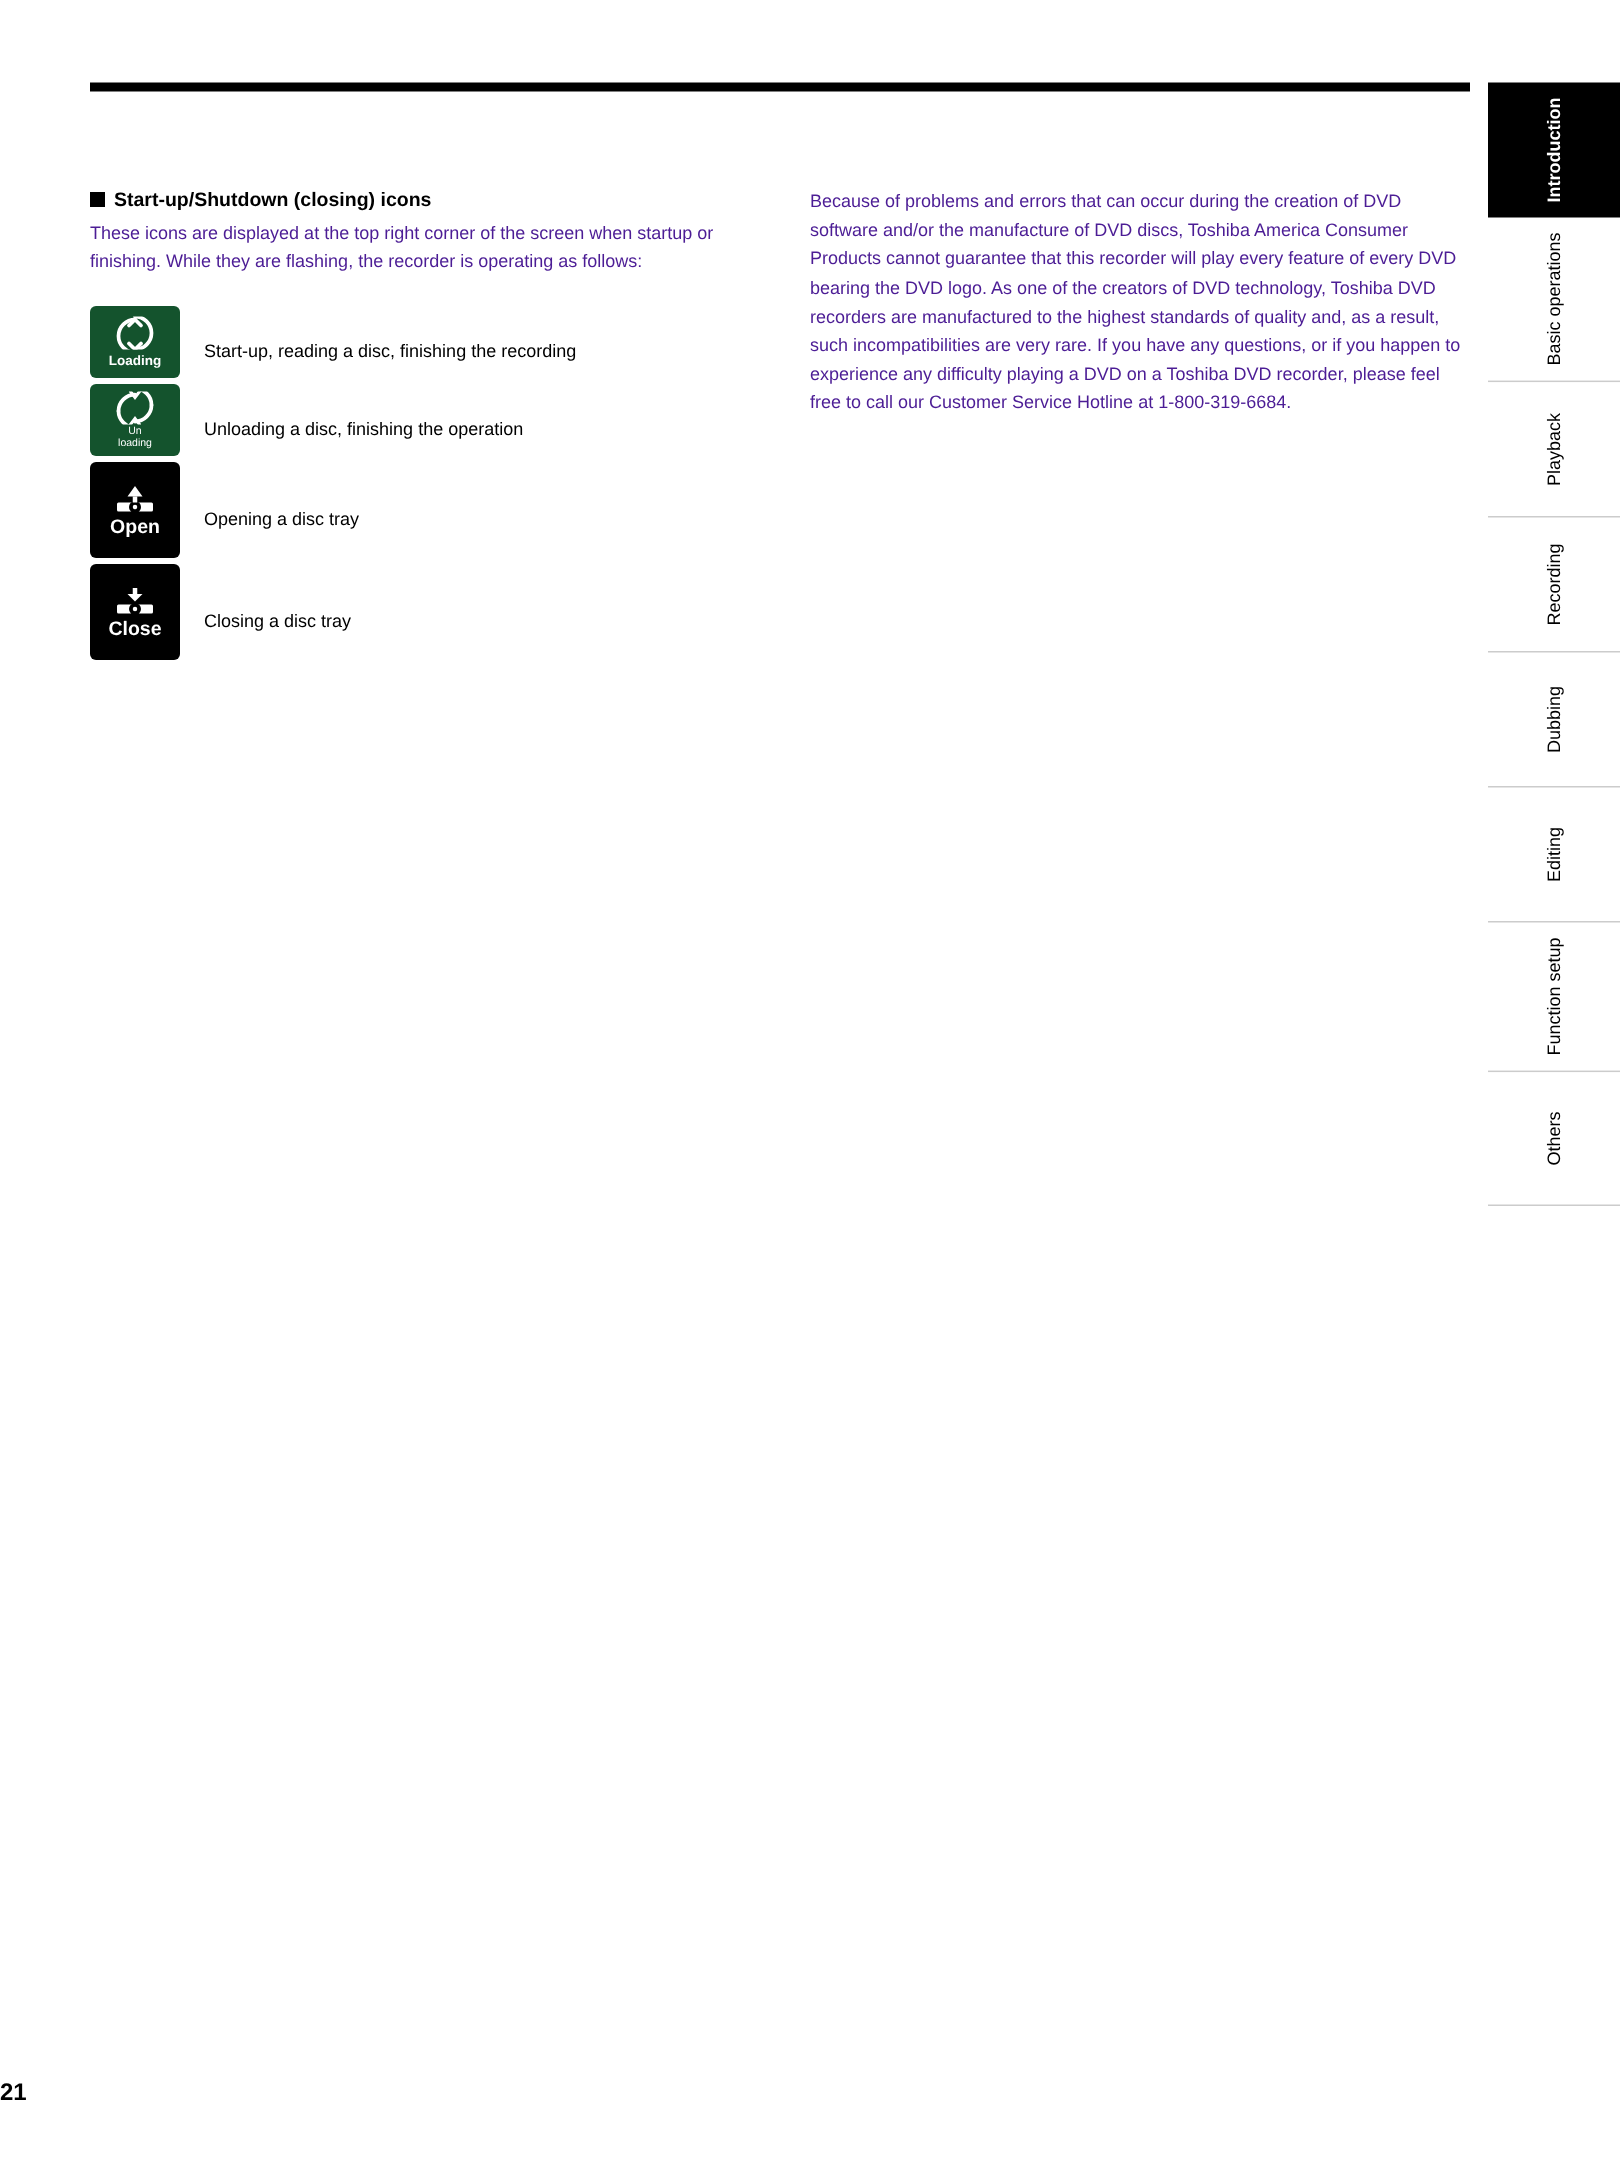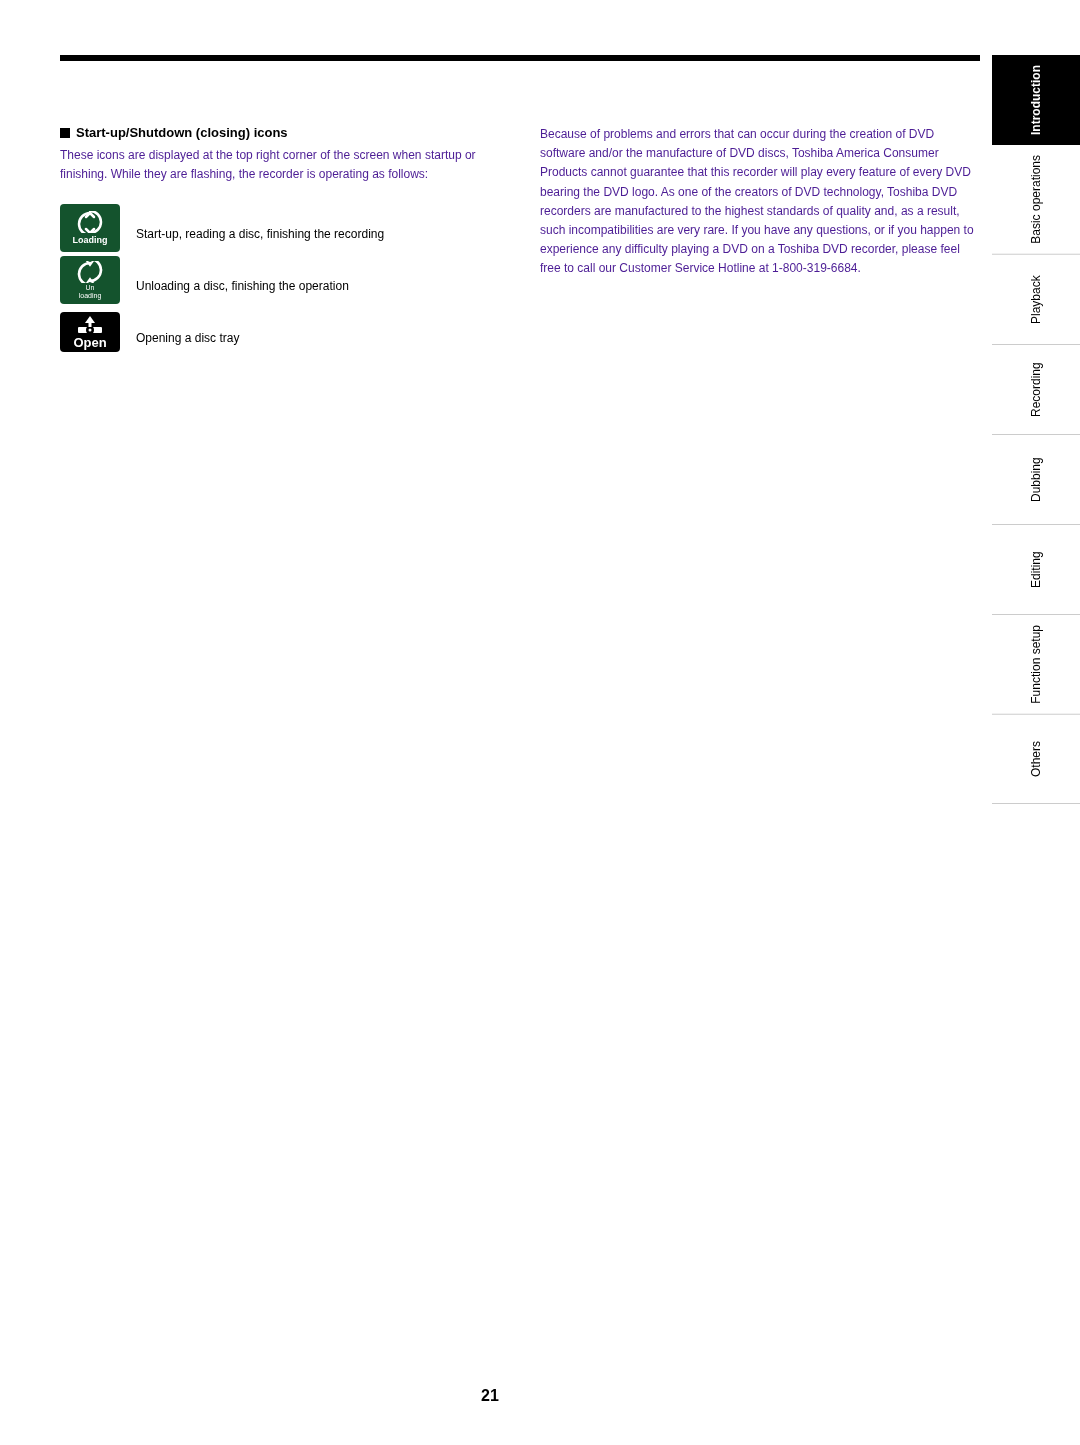--- a/index.html
+++ b/index.html
@@ -163,29 +163,28 @@
       color: #000000;
       margin-top: 11px;
     }
 
     
     .page-number {
       position: absolute;
       bottom: 40px;
       left: 0;
       right: 100px;
-      text-align: center;
       font-size: 16px;
       font-weight: bold;
       color: #000000;
     }
 
     .open-icon-box {
       width: 60px;
-      height: 40px;
+      height: 64px;
       background: #000000;
       border-radius: 4px;
       display: flex;
       flex-direction: column;
       align-items: center;
       justify-content: center;
       flex-shrink: 0;
     }
 
     .open-label {
@@ -279,20 +278,37 @@
               <circle cx="16" cy="15" r="1.5" fill="white"></circle>
 
               <polygon points="16,1 11,8 21,8" fill="white"></polygon>
               <rect x="14.5" y="8" width="3" height="4" fill="white"></rect>
             </svg>
             <span class="open-label">Open</span>
           </div>
           <div class="icon-description">Opening a disc tray</div>
         </div>
 
+        <div class="icon-row">
+          <div class="open-icon-box">
+
+            <svg width="32" height="20" viewBox="0 0 32 20" xmlns="http://www.w3.org/2000/svg">
+
+              <rect x="4" y="12" width="24" height="6" rx="1" fill="white"></rect>
+
+              <circle cx="16" cy="15" r="4" fill="#000" stroke="white" stroke-width="0"></circle>
+              <circle cx="16" cy="15" r="1.5" fill="white"></circle>
+
+              <rect x="14.5" y="1" width="3" height="4" fill="white"></rect>
+              <polygon points="16,10 11,5 21,5" fill="white"></polygon>
+            </svg>
+            <span class="open-label">Close</span>
+          </div>
+          <div class="icon-description">Closing a disc tray</div>
+        </div>
 
       </div>
     </div>
 
     <div class="right-column">
       <div class="section-body-text">Because of problems and errors that can occur during the creation of DVD software and/or the manufacture of DVD discs, Toshiba America Consumer Products cannot guarantee that this recorder will play every feature of every DVD bearing the DVD logo. As one of the creators of DVD technology, Toshiba DVD recorders are manufactured to the highest standards of quality and, as a result, such incompatibilities are very rare. If you have any questions, or if you happen to experience any difficulty playing a DVD on a Toshiba DVD recorder, please feel free to call our Customer Service Hotline at 1-800-319-6684.</div>
     </div>
   </div>
 </div>
 

